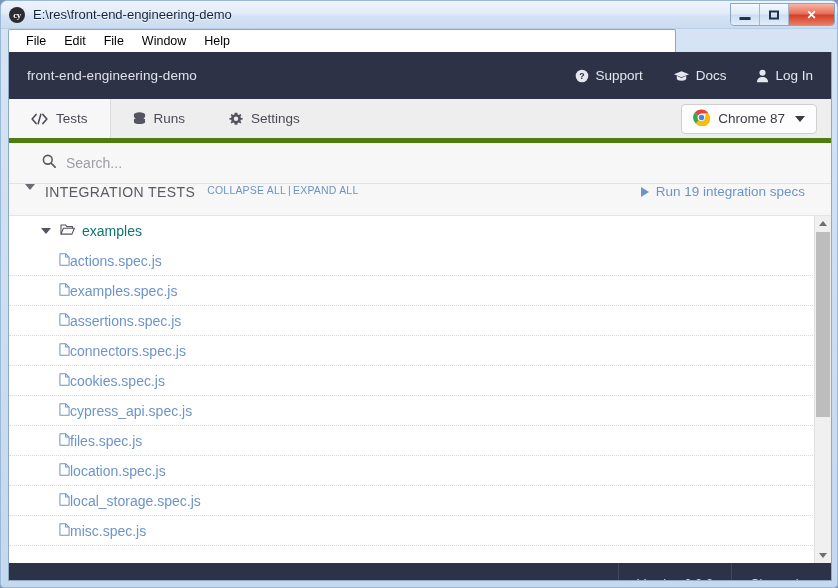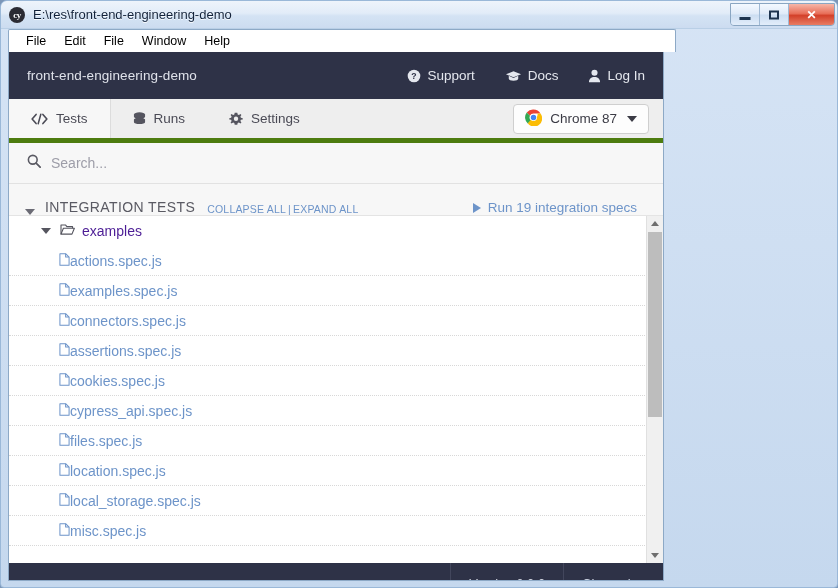--- a/index.html
+++ b/index.html
@@ -130,21 +130,21 @@
     font-size: 12.5px;
     color: #000;
     padding: 2px 9px;
     cursor: default;
   }
 
   
   .app-frame {
     position: absolute;
     left: 7px; top: 51px;
-    width: 656px;
+    width: 824px;
     height: 529px;
     background: #fff;
     border: 1px solid #8da9c6;
     border-top: none;
     box-sizing: border-box;
     overflow: hidden;
   }
 
   
   .app-header {
@@ -226,21 +226,21 @@
     margin-left: 2px;
   }
 
   
   .searchbar {
     height: 41px;
     background: #f7f7f7;
     border-bottom: 1px solid #e2e2e2;
     display: flex;
     align-items: center;
-    padding-left: 18px;
+    padding-left: 33px;
     box-sizing: border-box;
     gap: 10px;
   }
   .search-input {
     border: none;
     outline: none;
     background: transparent;
     font-size: 14px;
     color: #3b3b45;
     font-family: "Liberation Sans", sans-serif;
@@ -248,21 +248,21 @@
     padding: 0;
   }
   .search-input::placeholder { color: #9d9da8; }
 
   
   .specs-header {
     height: 32px;
     background: #f7f7f7;
     border-bottom: 1px solid #e4e4e4;
     display: flex;
-    align-items: flex-end;
+    align-items: flex-start;
     padding: 0 12px 0 16px;
     box-sizing: border-box;
   }
   .triangle-down {
     width: 0; height: 0;
     border-left: 5px solid transparent;
     border-right: 5px solid transparent;
     border-top: 6px solid #6b6b75;
     margin-right: 10px;
   }
@@ -303,21 +303,21 @@
     background: #fff;
     overflow: hidden;
   }
   .folder-row {
     display: flex;
     align-items: center;
     height: 30px;
     padding-left: 32px;
     box-sizing: border-box;
     font-size: 14px;
-    color: #4c1d95;
+    color: #0f766e;
     cursor: pointer;
   }
   .folder-row .triangle-down { border-top-color: #55555f; margin-right: 9px; }
   .folder-row .fname { margin-left: 7px; }
   .spec-row {
     display: flex;
     align-items: center;
     height: 30px;
     padding-left: 50px;
     box-sizing: border-box;
@@ -563,31 +563,31 @@
         <span class="fname">examples.spec.js</span>
       </div>
 
       <div class="spec-row">
         <span class="file-ico">
           <svg width="11" height="13" viewBox="0 0 12 14">
               <path d="M1 0.6 L7.2 0.6 L11 4.4 L11 13.4 L1 13.4 Z" fill="#fff" stroke="#6d94c9" stroke-width="1.1" stroke-linejoin="round"></path>
               <path d="M7.2 0.6 L7.2 4.4 L11 4.4" fill="none" stroke="#6d94c9" stroke-width="1.1" stroke-linejoin="round"></path>
             </svg>
         </span>
+        <span class="fname">assertions.spec.js</span>
+      </div>
+
+      <div class="spec-row">
+        <span class="file-ico">
+          <svg width="11" height="13" viewBox="0 0 12 14">
+              <path d="M1 0.6 L7.2 0.6 L11 4.4 L11 13.4 L1 13.4 Z" fill="#fff" stroke="#6d94c9" stroke-width="1.1" stroke-linejoin="round"></path>
+              <path d="M7.2 0.6 L7.2 4.4 L11 4.4" fill="none" stroke="#6d94c9" stroke-width="1.1" stroke-linejoin="round"></path>
+            </svg>
+        </span>
         <span class="fname">connectors.spec.js</span>
-      </div>
-
-      <div class="spec-row">
-        <span class="file-ico">
-          <svg width="11" height="13" viewBox="0 0 12 14">
-              <path d="M1 0.6 L7.2 0.6 L11 4.4 L11 13.4 L1 13.4 Z" fill="#fff" stroke="#6d94c9" stroke-width="1.1" stroke-linejoin="round"></path>
-              <path d="M7.2 0.6 L7.2 4.4 L11 4.4" fill="none" stroke="#6d94c9" stroke-width="1.1" stroke-linejoin="round"></path>
-            </svg>
-        </span>
-        <span class="fname">assertions.spec.js</span>
       </div>
 
       <div class="spec-row">
         <span class="file-ico">
           <svg width="11" height="13" viewBox="0 0 12 14">
               <path d="M1 0.6 L7.2 0.6 L11 4.4 L11 13.4 L1 13.4 Z" fill="#fff" stroke="#6d94c9" stroke-width="1.1" stroke-linejoin="round"></path>
               <path d="M7.2 0.6 L7.2 4.4 L11 4.4" fill="none" stroke="#6d94c9" stroke-width="1.1" stroke-linejoin="round"></path>
             </svg>
         </span>
         <span class="fname">cookies.spec.js</span>

